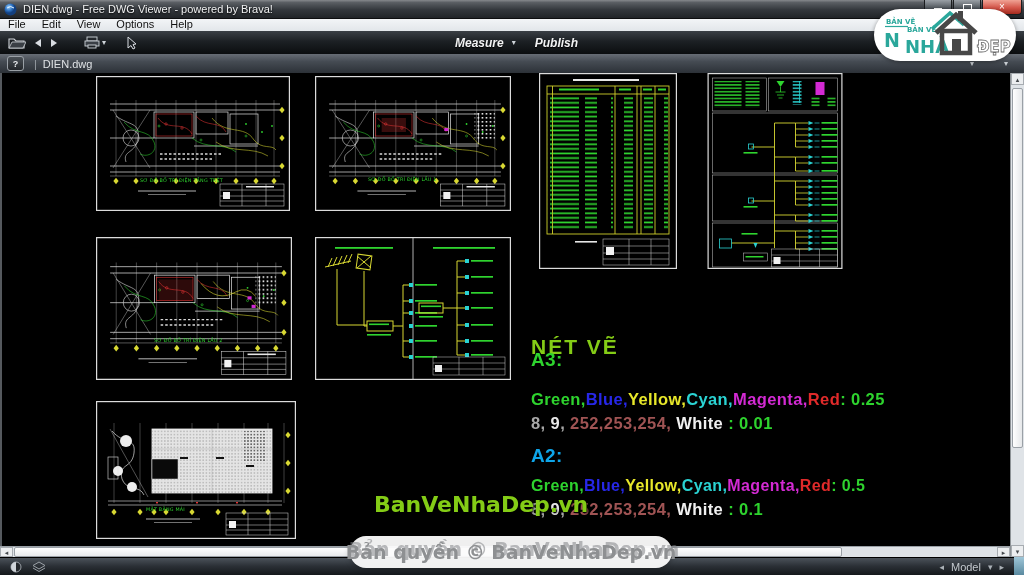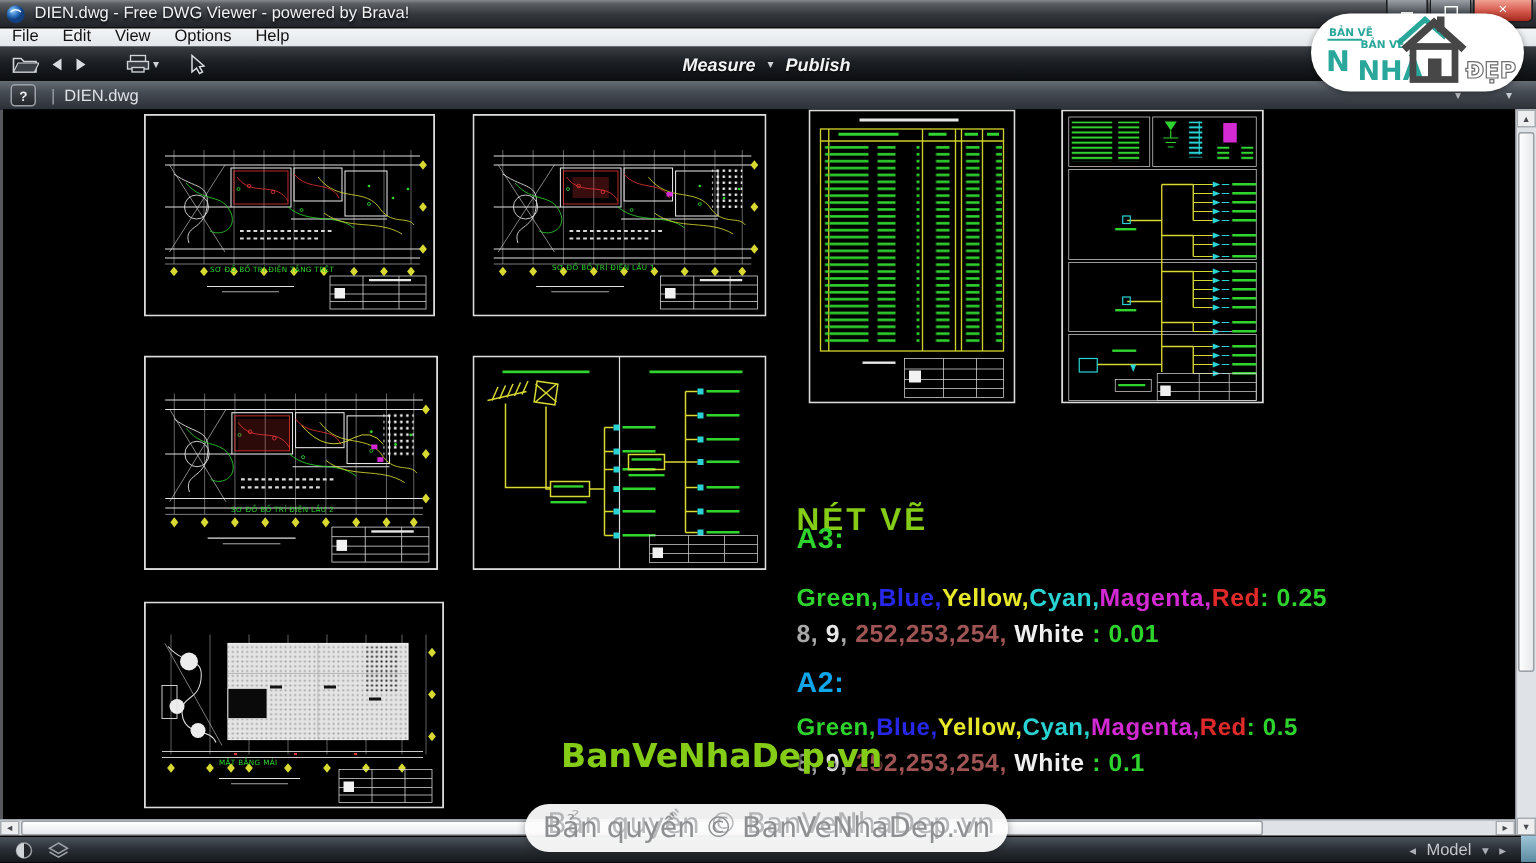--- a/index.html
+++ b/index.html
@@ -56,21 +56,21 @@
   #leg-l2{top:79px;font-size:16.5px;}
   #leg-a2{top:110px;font-size:19px;}
   #leg-l3{top:142px;font-size:16px;}
   #leg-l4{top:165px;font-size:16.5px;}
   
   #wm-center{position:absolute;left:372px;top:419px;color:#84cc16;font-size:22px;font-weight:bold;
     font-family:"DejaVu Sans",sans-serif;text-shadow:1px 1px 2px #000;}
   #wm-pill{position:absolute;left:350px;top:536px;width:322px;height:32px;border-radius:17px;
     background:rgba(252,252,252,0.95);z-index:40;display:flex;align-items:center;justify-content:center;
     box-shadow:0 0 6px rgba(0,0,0,0.35);}
-  #wm-pill span{color:#8e9092;font-size:19px;font-weight:normal;font-family:"DejaVu Sans",sans-serif;
+  #wm-pill span{color:#8e9092;font-size:19px;font-weight:bold;font-family:"DejaVu Sans",sans-serif;
     white-space:nowrap;text-shadow:3px -3px 0 rgba(130,132,134,0.55);}
   
   #logo{position:absolute;left:874px;top:5px;width:142px;height:58px;z-index:50;}
   #logo .blob{position:absolute;left:0;top:4px;width:142px;height:52px;background:#fff;border-radius:26px;
     box-shadow:0 1px 4px rgba(0,0,0,0.4);}
   #logo svg{position:absolute;left:0;top:0;}
   
   #hscroll{position:absolute;left:0;top:546px;width:1010px;height:11px;background:#dfe3e7;border-top:1px solid #9aa0a6;}
   #hthumb{position:absolute;left:14px;top:0;width:828px;height:10px;background:linear-gradient(180deg,#ffffff,#e8eaec);
     border:1px solid #9aa0a6;border-radius:2px;box-sizing:border-box;}
@@ -338,21 +338,21 @@
       <span class="tb-caret">▾</span>
     </div>
     <div class="tb-icon" style="margin-left:10px">
       <svg width="11" height="14">
         <path d="M2,1 L2,12 L5,9.5 L7,13 L9,12 L7,8.5 L10,8 Z" fill="none" stroke="#d9dde2" stroke-width="1"></path>
       </svg>
     </div>
     <div id="tb-center">
       <span class="tb-label">Measure</span>
       <span class="tb-caret">▾</span>
-      <span class="tb-label" style="margin-left:0">Publish</span>
+      <span class="tb-label" style="margin-left:11px">Publish</span>
     </div>
   </div>
 
   <div id="tabbar">
     <div id="help-btn">
         <span>?</span>
       </div>
     <span id="tab-sep">|</span>
     <span id="tab-name">DIEN.dwg</span>
     <span class="tab-scroll" style="position:absolute;right:46px">▾</span>

